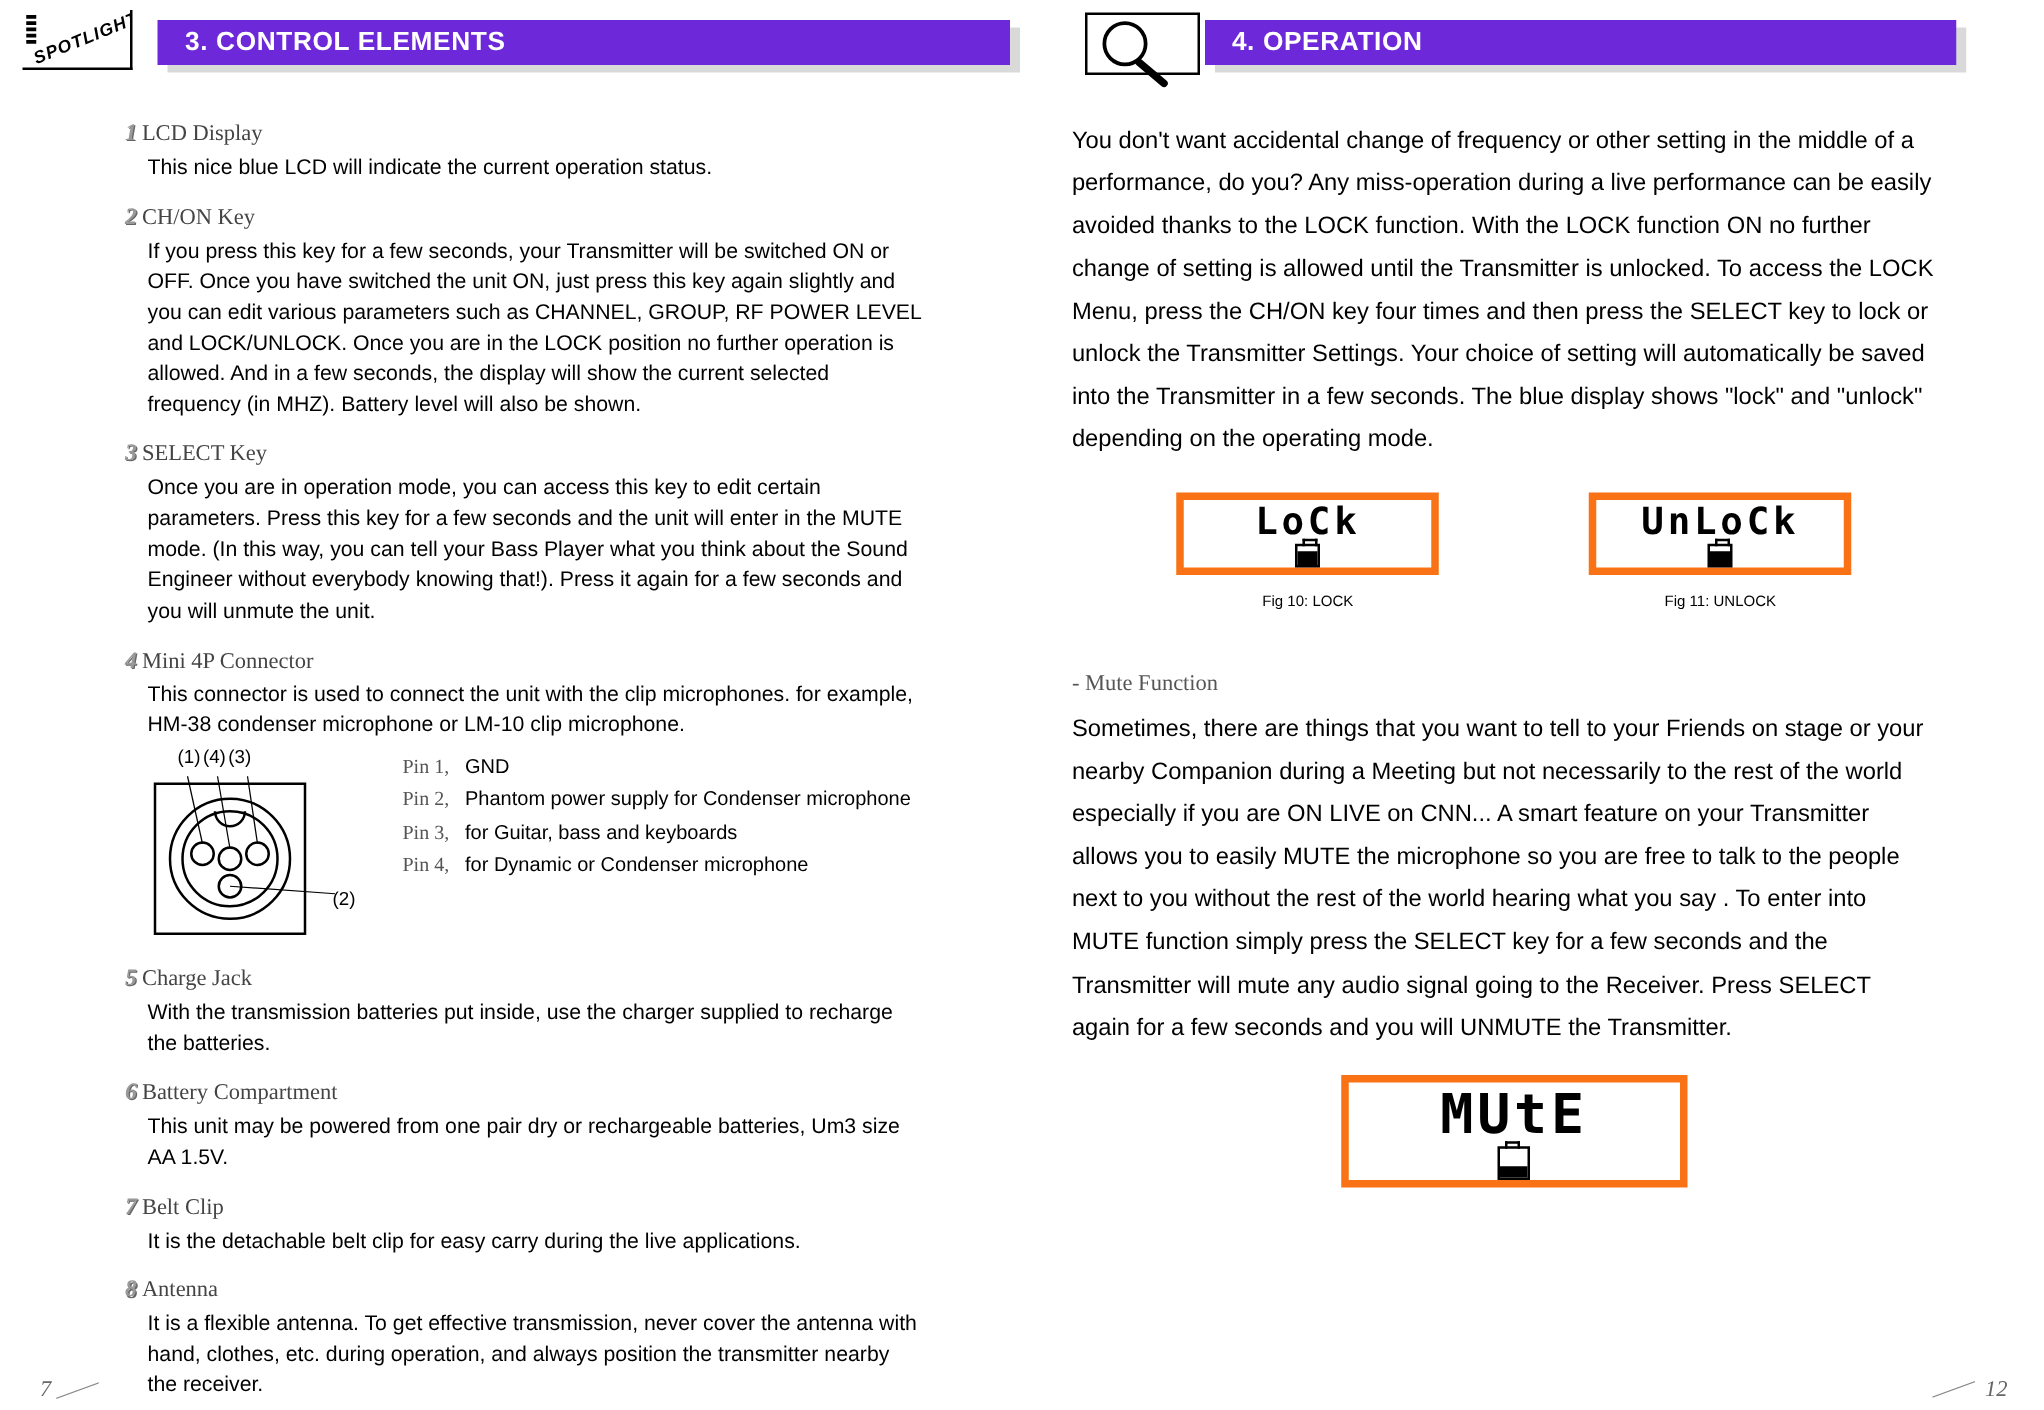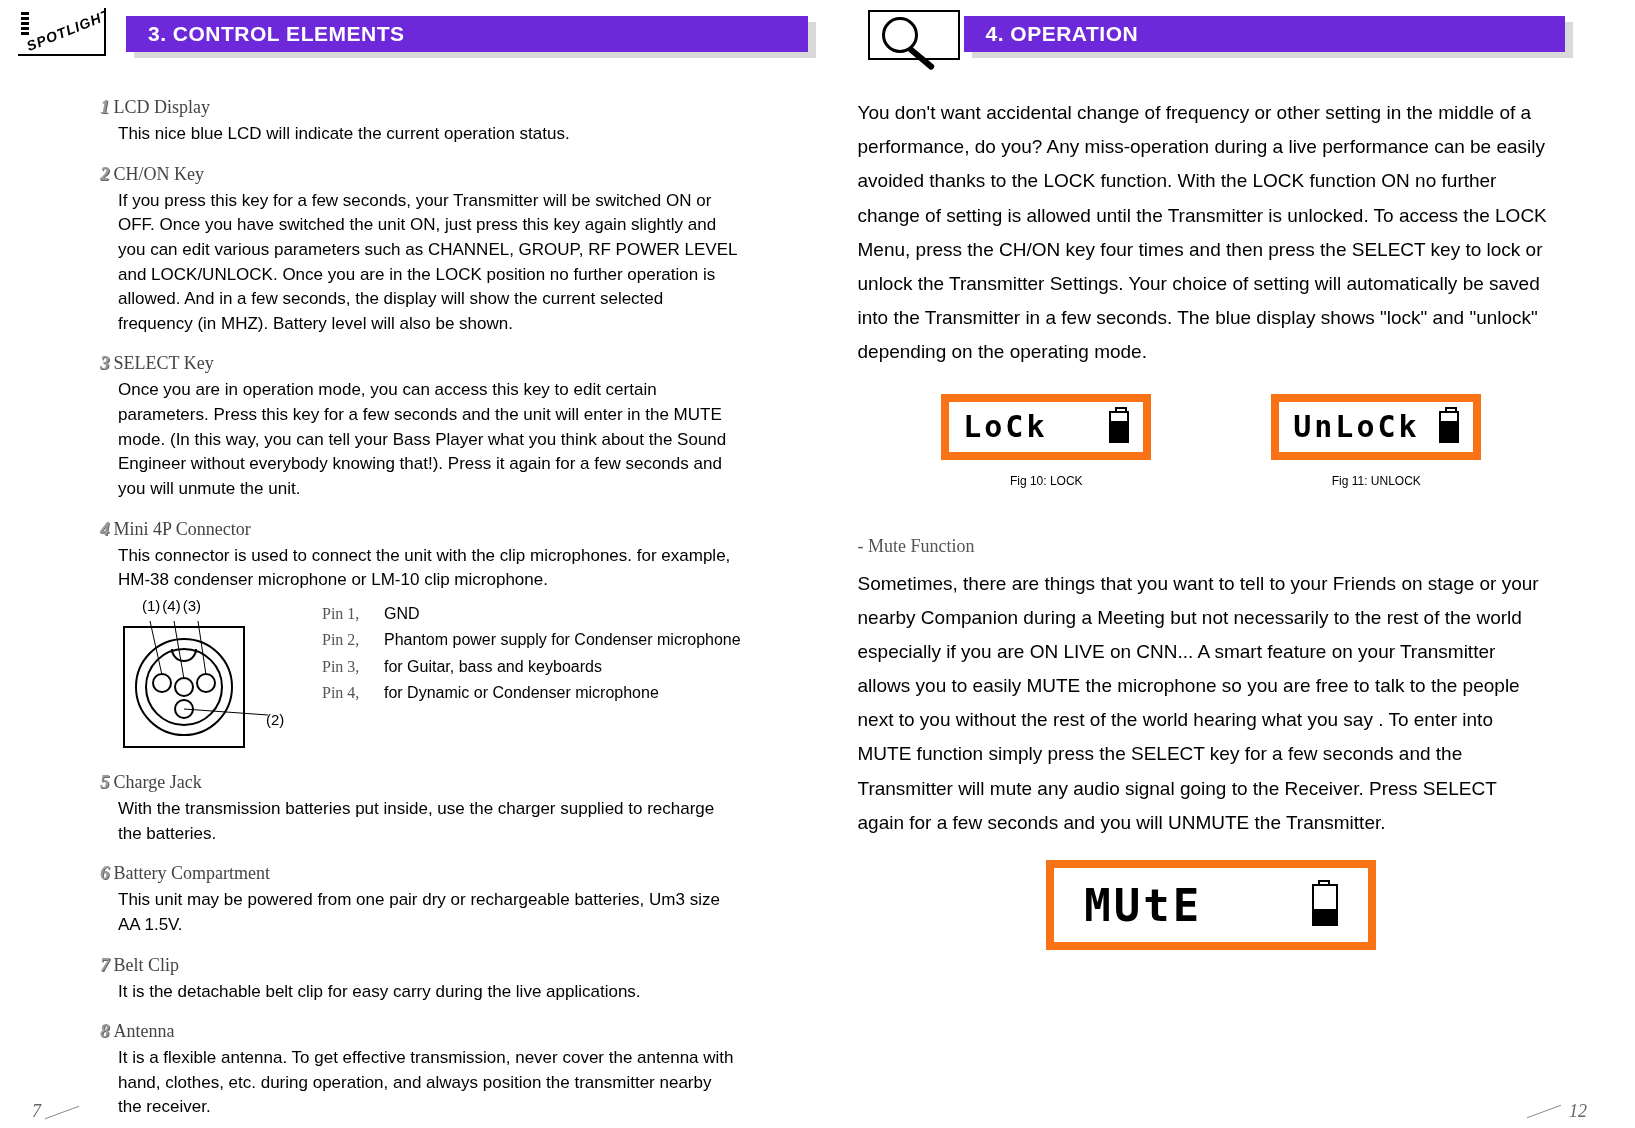--- a/index.html
+++ b/index.html
@@ -29,40 +29,40 @@
   .item-body { font-size: 17px; line-height: 1.45; margin-left: 18px; max-width: 620px; }
 
   .sub-heading { font-family: "Times New Roman", serif; font-size: 18px; color: #555; margin: 4px 0 10px 0; }
   .sub-body { font-size: 19px; line-height: 1.8; max-width: 690px; }
 
   .connector-block { display: flex; gap: 44px; align-items: flex-start; margin: 8px 0 10px 18px; }
   .connector-svg-wrap { position: relative; width: 160px; }
   .conn-labels-top { font-size: 15px; position: absolute; top: -4px; left: 24px; display: flex; gap: 2px; }
   .conn-label-2 { font-size: 15px; position: absolute; top: 110px; left: 148px; }
   .pin-list { font-size: 16px; line-height: 1.65; }
-  .pin-row { display: flex; gap: 16px; }
+  .pin-row { display: flex; gap: 4px; }
   .pin-name { font-family: "Times New Roman", serif; color: #555; min-width: 46px; }
 
   .lcd-row { display: flex; gap: 120px; justify-content: center; margin: 24px 0 2px 0; }
   .lcd-grp { text-align: center; }
-  .lcd { border: 8px solid #f97316; width: 210px; height: 66px; display: flex; align-items: center; justify-content: space-between; padding: 0 14px; font-family: monospace; font-size: 30px; letter-spacing: 3px; }
-  .lcd-big { width: 330px; height: 90px; font-size: 44px; padding: 0 30px; margin: 20px auto 0 auto;}
+  .lcd { border: 6px solid #f97316; width: 210px; height: 66px; display: flex; align-items: center; justify-content: space-between; padding: 0 14px; font-family: monospace; font-size: 30px; letter-spacing: 3px; flex-direction: column; }
+  .lcd-big { width: 277px; height: 90px; font-size: 44px; padding: 0 30px; margin: 20px auto 0 auto;}
   .lcd-text { font-weight: bold; }
   .batt { width: 20px; height: 32px; border: 2px solid #000; position: relative; display: inline-block; }
   .batt:before { content: ""; position: absolute; top: -6px; left: 4px; width: 8px; height: 4px; border: 2px solid #000; border-bottom: none; }
   .batt-fill { position: absolute; bottom: 0; left: 0; right: 0; background: #000; }
   .batt .h70 { height: 70%; }
   .batt .h40 { height: 40%; }
   .fig-cap { font-size: 12px; margin-top: 14px; }
 
   .mute-heading-wrap { margin-top: 48px; }
 
   .pagenum { position: absolute; bottom: 6px; font-style: italic; font-size: 18px; color: #666; font-family: "Times New Roman", serif; }
   .pagenum-left { left: 12px; }
-  .pagenum-right { right: 28px; }
+  .pagenum-right { right: 9px; }
   .pagenum:after { content: ""; display: inline-block; width: 34px; height: 1px; background: #888; vertical-align: middle; margin-left: 4px; transform: skewY(-20deg);}
   .pagenum-right:after { margin-left: 0; margin-right: 4px; }
   .pagenum-right { display: flex; flex-direction: row-reverse; align-items: center; gap: 4px; }
 </style>
 </head>
 <body>
 
 <div class="page-wrap">
 
   <div class="col col-left">

